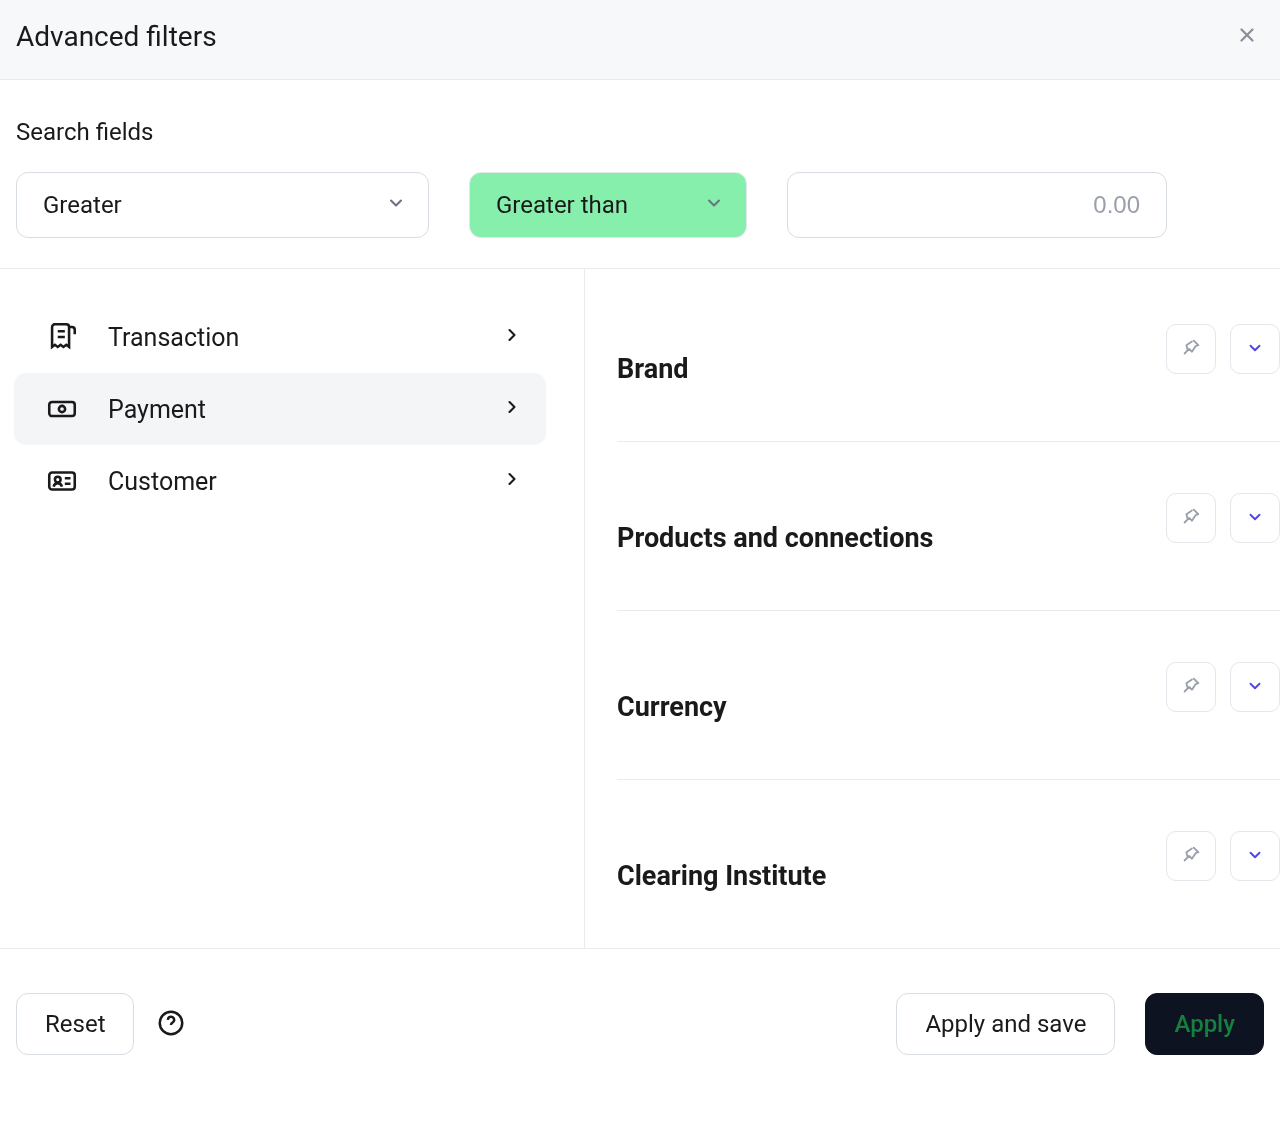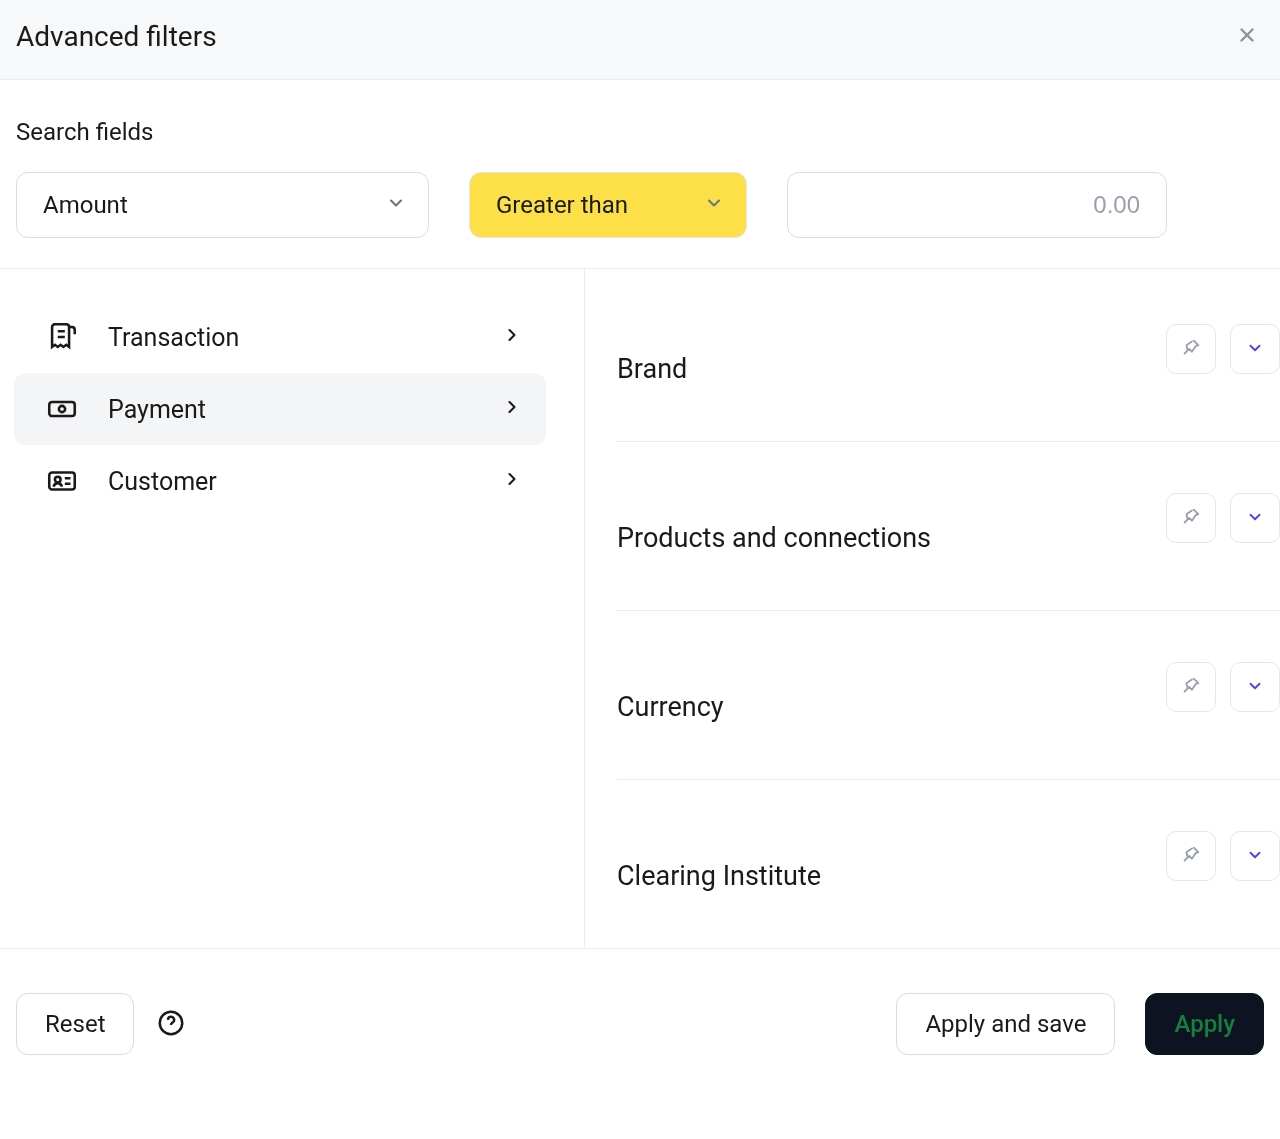--- a/index.html
+++ b/index.html
@@ -64,21 +64,21 @@
       cursor: pointer;
       background: #fff;
       font-size: 24px;
       color: #1a1a1a;
     }
     .select-box.amount {
       width: 413px;
     }
     .select-box.operator {
       width: 278px;
-      background: #fde047;
+      background: #86efac;
       border-color: #e3e6eb;
     }
     .select-box svg {
       width: 20px;
       height: 20px;
       stroke: #6b7280;
       stroke-width: 2.5;
     }
     .value-input {
       width: 380px;
@@ -153,21 +153,21 @@
       align-items: center;
       justify-content: space-between;
       padding: 40px 0 56px 0;
       border-bottom: 1px solid #e9ebee;
     }
     .filter-row:first-child {
       padding-top: 44px;
     }
     .filter-title {
       font-size: 27px;
-      font-weight: 400;
+      font-weight: 700;
       color: #1a1a1a;
       margin-top: 40px;
     }
     .filter-actions {
       display: flex;
       gap: 14px;
     }
     .icon-btn {
       width: 50px;
       height: 50px;
@@ -254,21 +254,21 @@
           <path d="M18 6L6 18M6 6l12 12" stroke-linecap="round"></path>
         </svg>
     </span>
   </button>
 </div>
 
 <div class="search-section">
   <div class="search-label">Search fields</div>
   <div class="search-row">
     <div class="select-box amount">
-      <span>Amount</span>
+      <span>Greater</span>
       <span>
         <svg viewBox="0 0 24 24" fill="none">
             <path d="M6 9l6 6 6-6" stroke-linecap="round" stroke-linejoin="round"></path>
           </svg>
       </span>
     </div>
     <div class="select-box operator">
       <span>Greater than</span>
       <span>
         <svg viewBox="0 0 24 24" fill="none">

